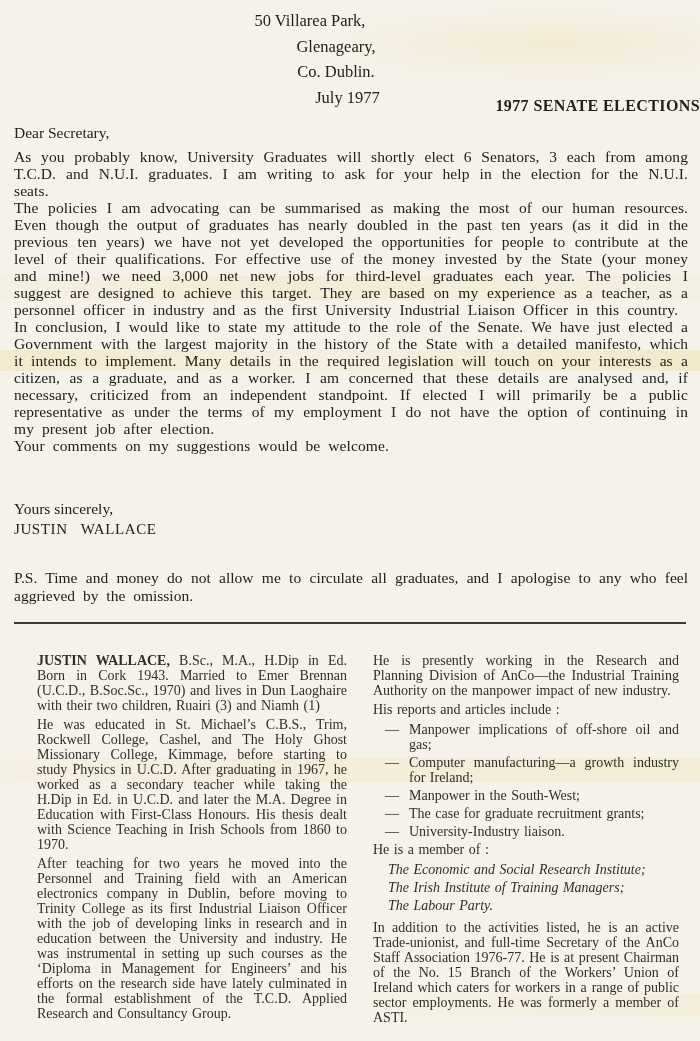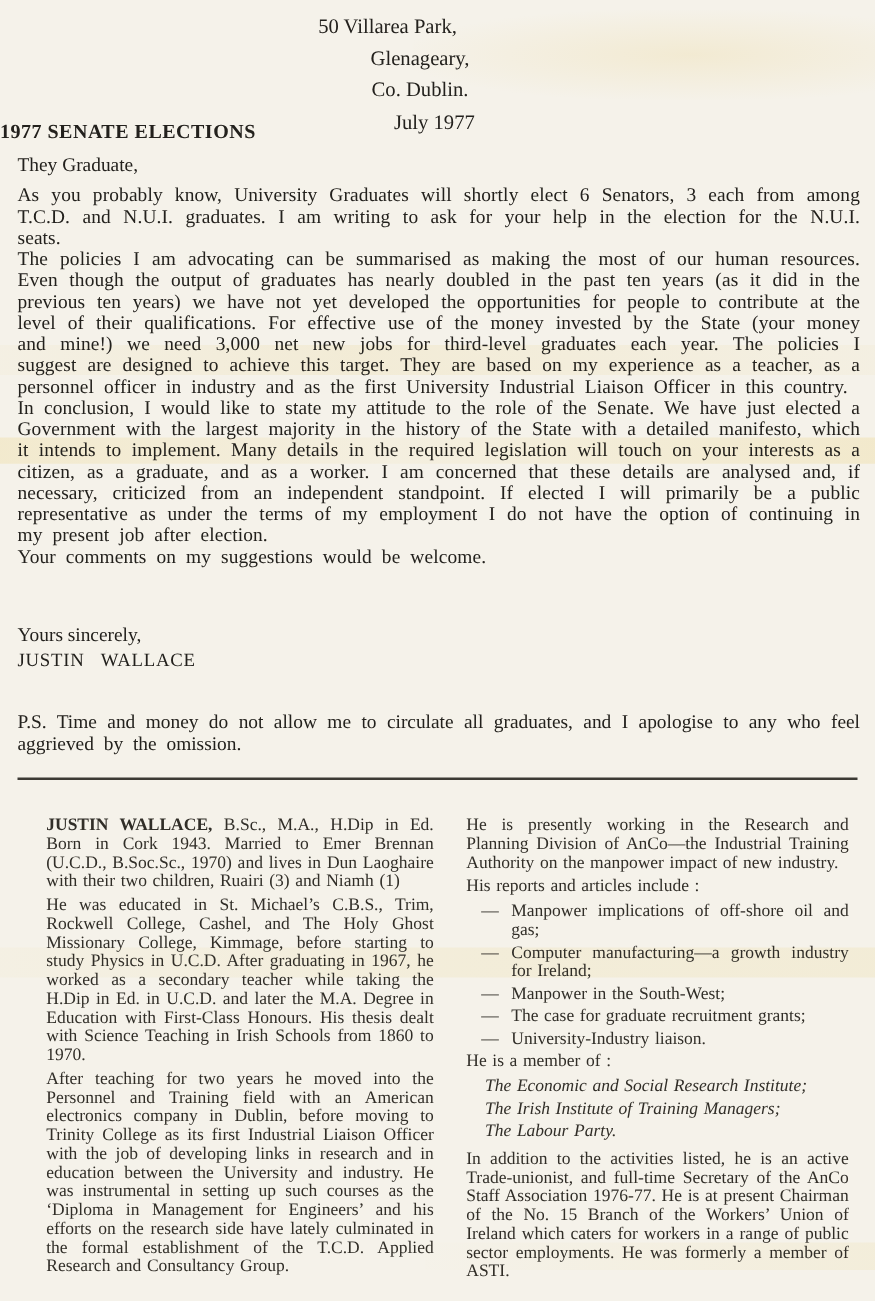--- a/index.html
+++ b/index.html
@@ -28,21 +28,21 @@
 
   .address { position: absolute; top: 8px; left: 0; right: 0;
     font-size: 16.5px; line-height: 25.5px; }
   .addr-line { text-align: center; }
   .r80 { padding-right: 80px; }
   .r72 { padding-right: 48px; margin-left: 20px; }
   .r48 { padding-right: 28px; }
   .r5  { padding-right: 5px;  }
 
   .title { position: absolute; top: 97px; left: 0; width: 700px;
-    text-align: left; font-weight: 700; font-size: 16px; letter-spacing: 0.4px; }
+    text-align: right; font-weight: 700; font-size: 16px; letter-spacing: 0.4px; }
 
   .salutation { position: absolute; top: 124px; left: 14px; font-size: 15.5px; }
 
   .letter-body { position: absolute; top: 148px; left: 14px; width: 674px;
     font-size: 15.5px; line-height: 17px; text-align: justify;
     letter-spacing: 0.1px; word-spacing: 4px; }
   .letter-body p { margin: 0; }
 
   .closing   { position: absolute; top: 500px; left: 14px; font-size: 15.5px; }
   .signature { position: absolute; top: 521px; left: 14px; font-size: 15px;
@@ -80,21 +80,21 @@
 
   <div class="address">
     <div class="addr-line r80">50 Villarea Park,</div>
     <div class="addr-line r72">Glenageary,</div>
     <div class="addr-line r48">Co. Dublin.</div>
     <div class="addr-line r5">July 1977</div>
   </div>
 
   <div class="title">1977 SENATE ELECTIONS</div>
 
-  <div class="salutation">They Graduate,</div>
+  <div class="salutation">Dear Secretary,</div>
 
   <div class="letter-body">
     <p>As you probably know, University Graduates will shortly elect 6 Senators, 3 each from among T.C.D. and N.U.I. graduates. I am writing to ask for your help in the election for the N.U.I. seats.</p>
     <p>The policies I am advocating can be summarised as making the most of our human resources. Even though the output of graduates has nearly doubled in the past ten years (as it did in the previous ten years) we have not yet developed the opportunities for people to contribute at the level of their qualifications. For effective use of the money invested by the State (your money and mine!) we need 3,000 net new jobs for third-level graduates each year. The policies I suggest are designed to achieve this target. They are based on my experience as a teacher, as a personnel officer in industry and as the first University Industrial Liaison Officer in this country.</p>
     <p>In conclusion, I would like to state my attitude to the role of the Senate. We have just elected a Government with the largest majority in the history of the State with a detailed manifesto, which it intends to implement. Many details in the required legislation will touch on your interests as a citizen, as a graduate, and as a worker. I am concerned that these details are analysed and, if necessary, criticized from an independent standpoint. If elected I will primarily be a public representative as under the terms of my employment I do not have the option of continuing in my present job after election.</p>
     <p>Your comments on my suggestions would be welcome.</p>
   </div>
 
   <div class="closing">Yours sincerely,</div>
   <div class="signature">JUSTIN WALLACE</div>

